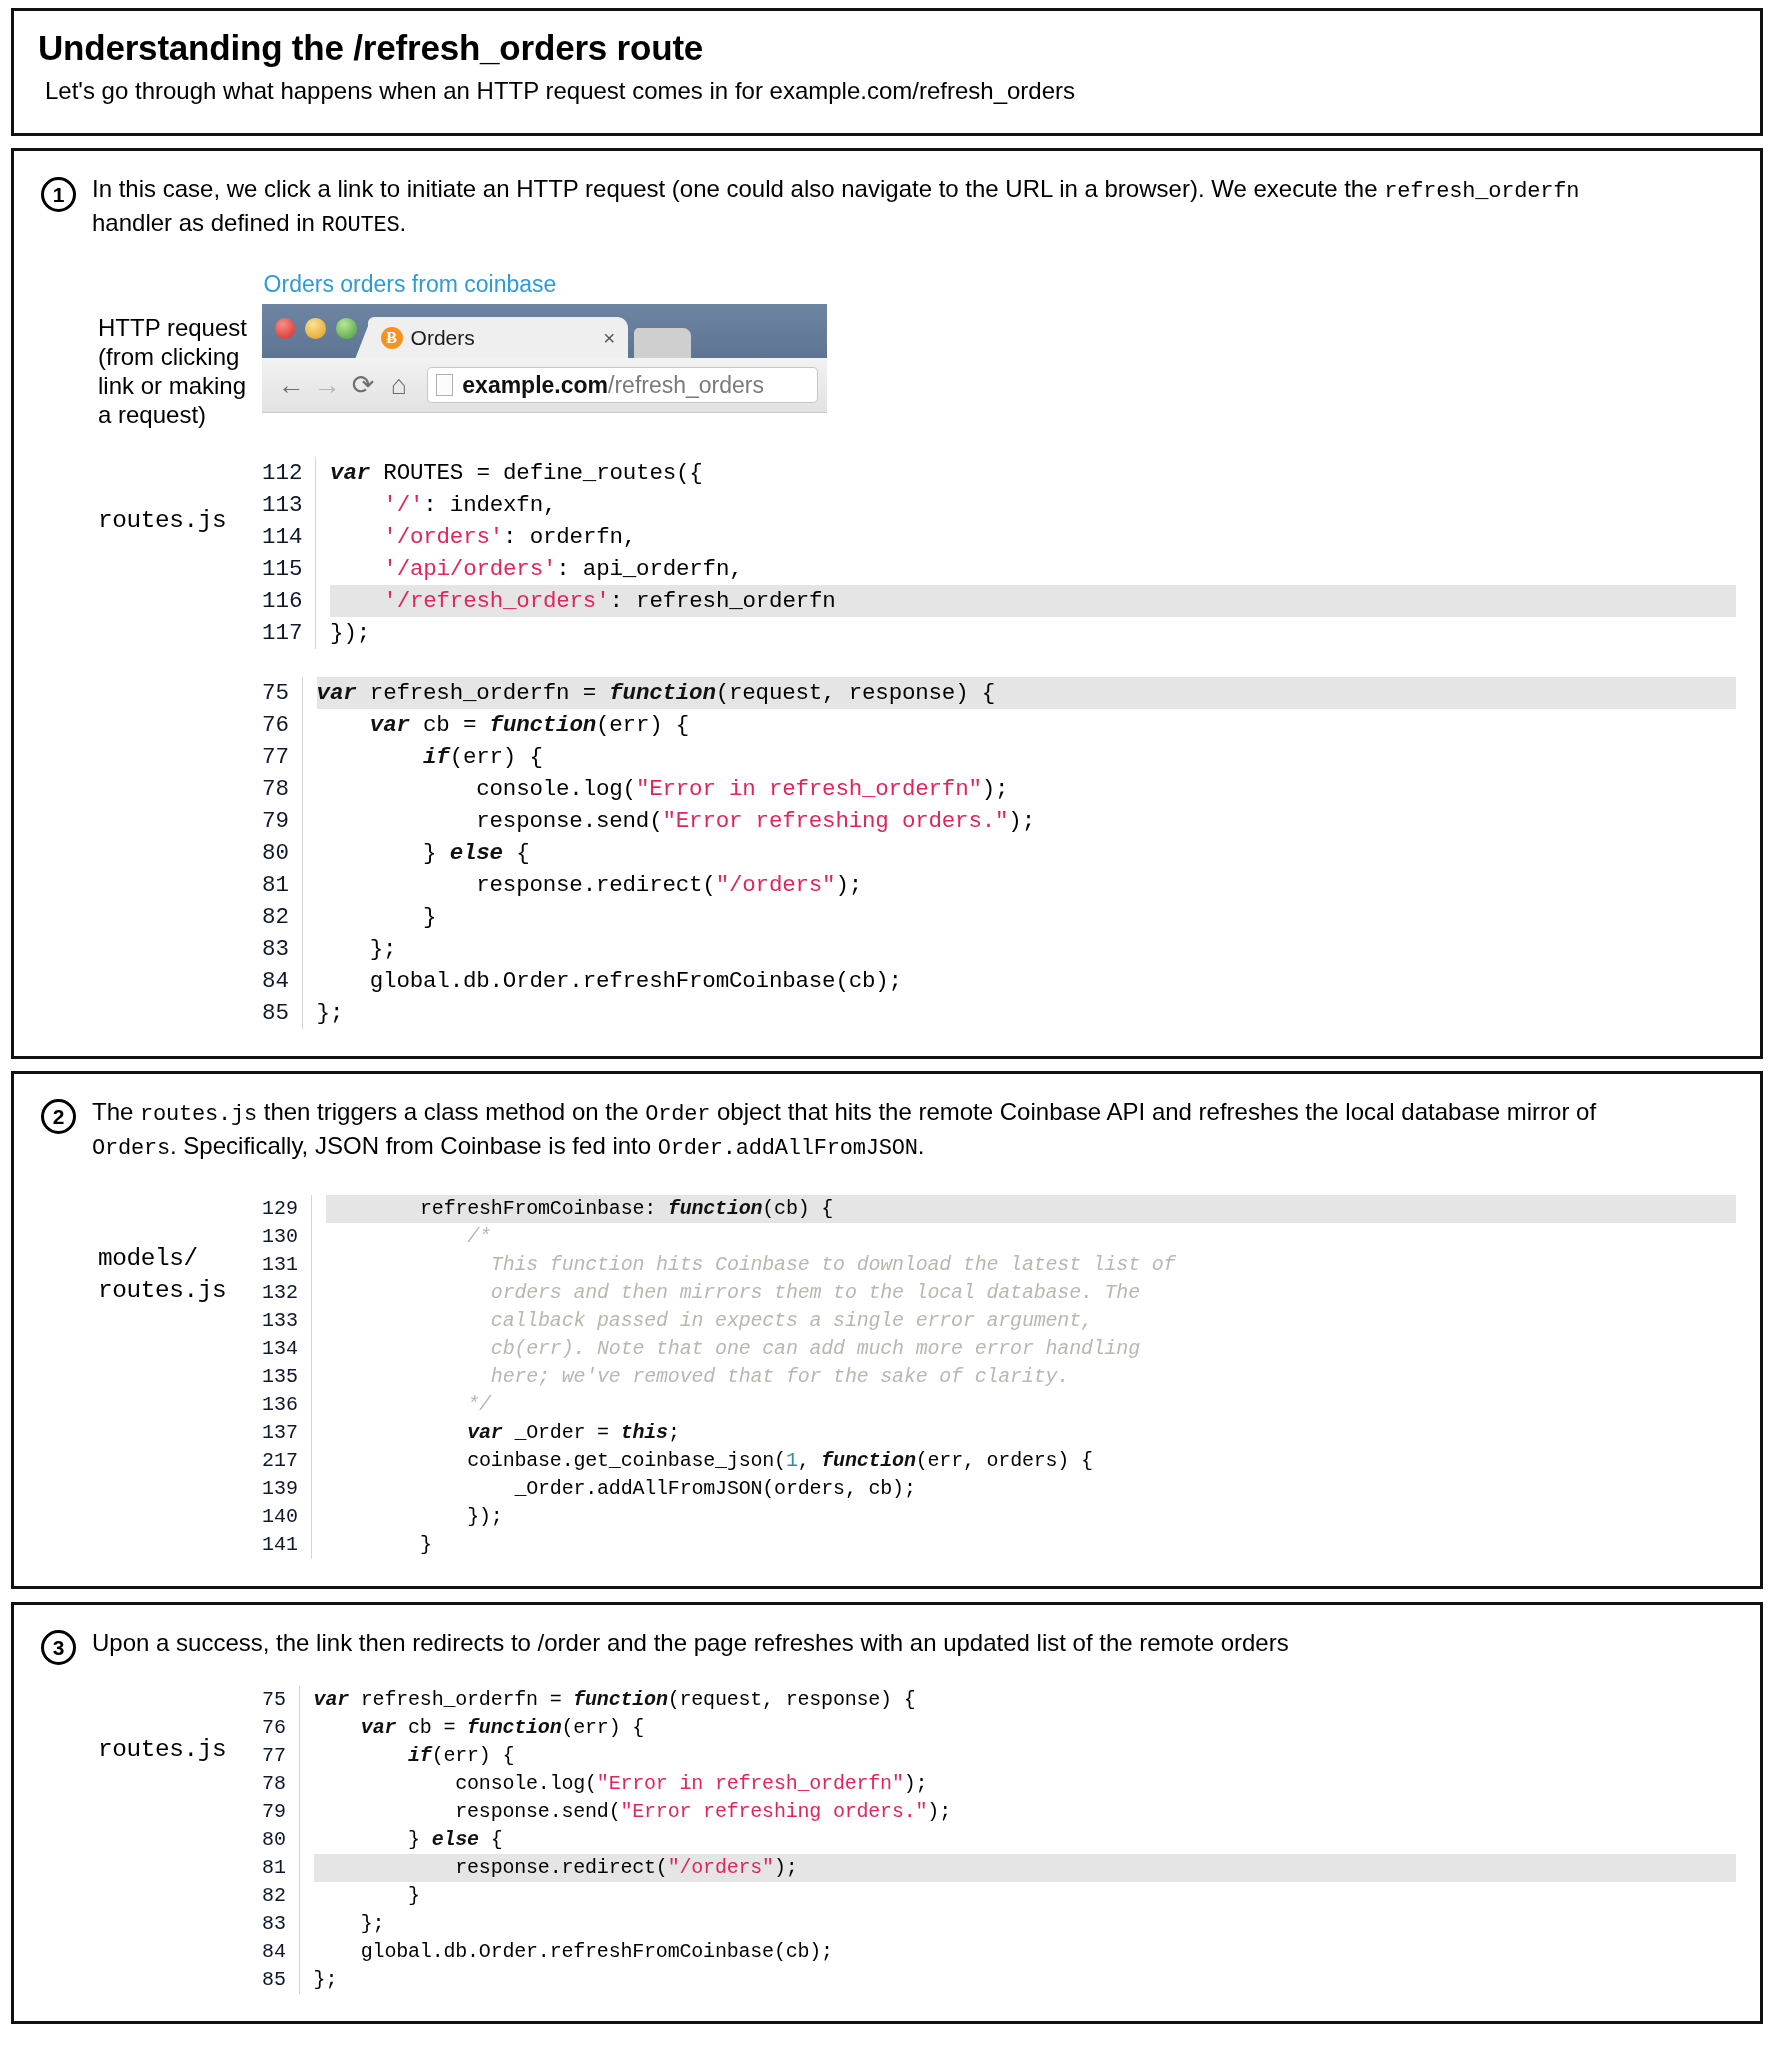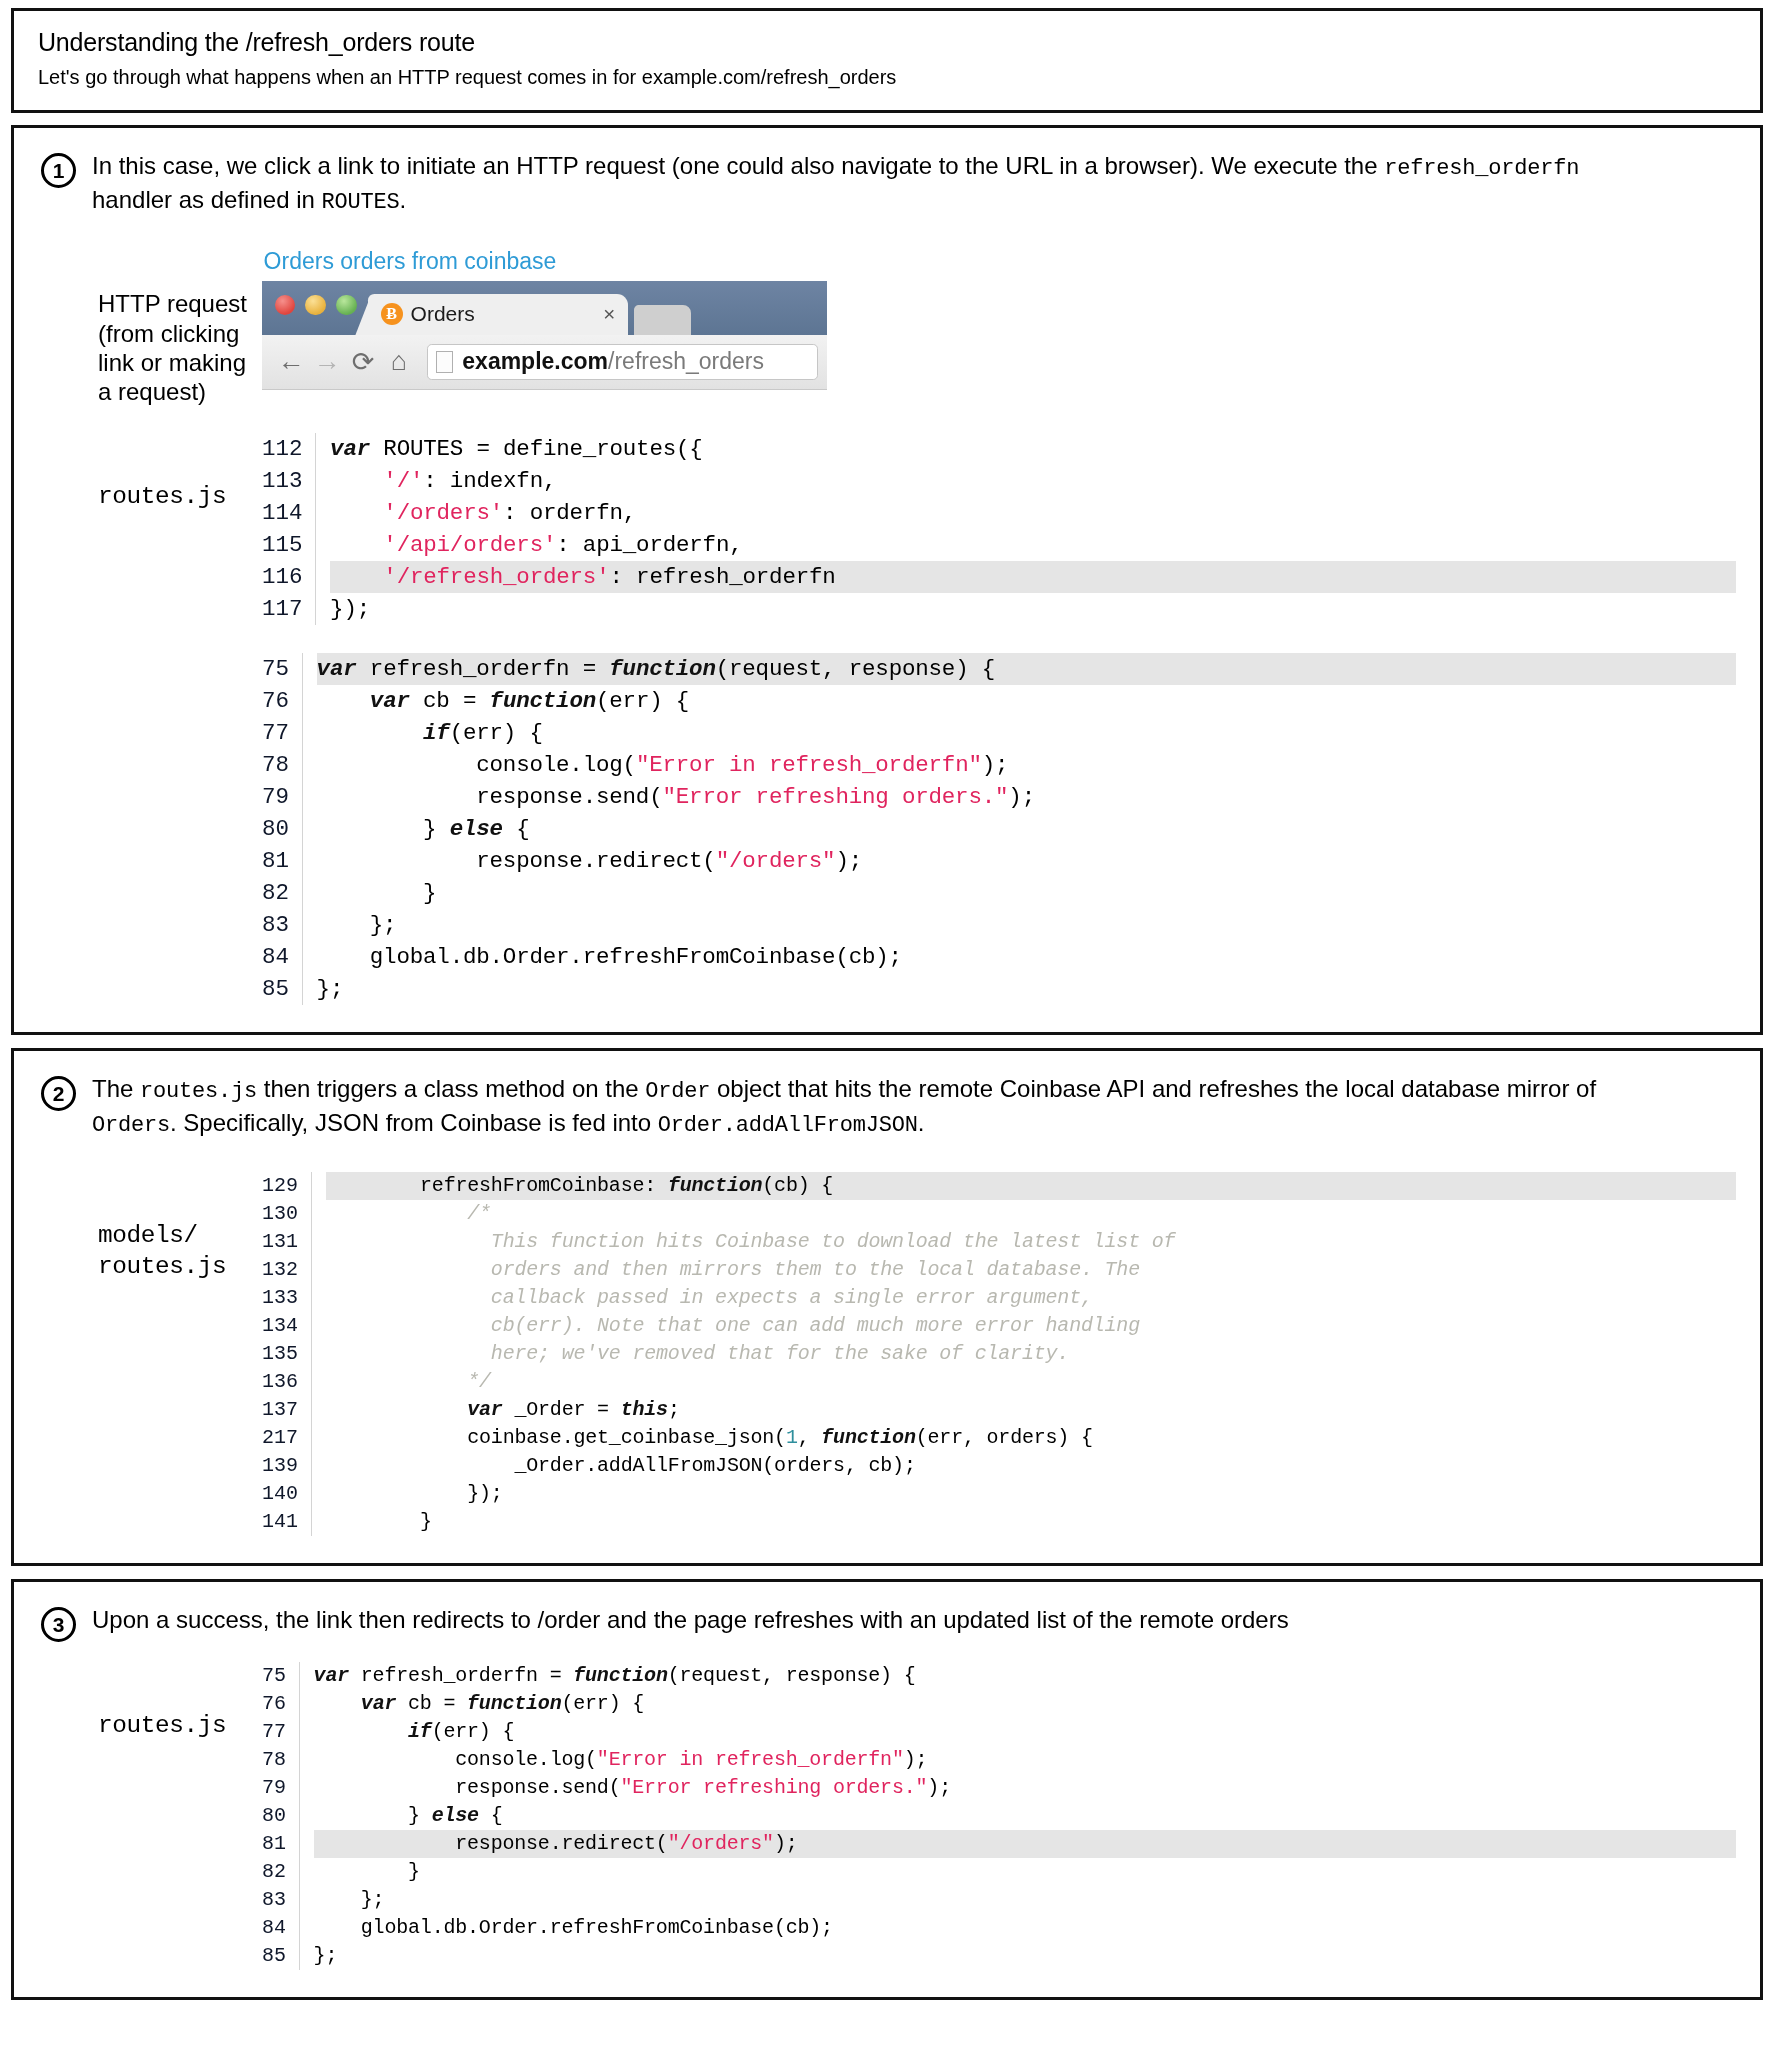--- a/index.html
+++ b/index.html
@@ -26,30 +26,30 @@
     border: 3.2px solid #111111;
     background: #ffffff;
     width: 100%;
   }
 
   
   .header-panel {
     padding: 17.3px 24px 20.5px 24px;
   }
   .doc-title {
-    font-size: 25px;
-    font-weight: normal;
+    font-size: 35px;
+    font-weight: bold;
     letter-spacing: -0.2px;
     line-height: 1.15;
     margin: 0 0 8px 0;
   }
   .doc-subtitle {
-    font-size: 20px;
+    font-size: 24px;
     line-height: 1.2;
-    margin: 0;
+    margin: 7px;
   }
 
   
   .step-panel {
     padding: 22px 24px 27px 27px;
   }
   .step-head {
     display: flex;
     align-items: flex-start;
     gap: 16px;

